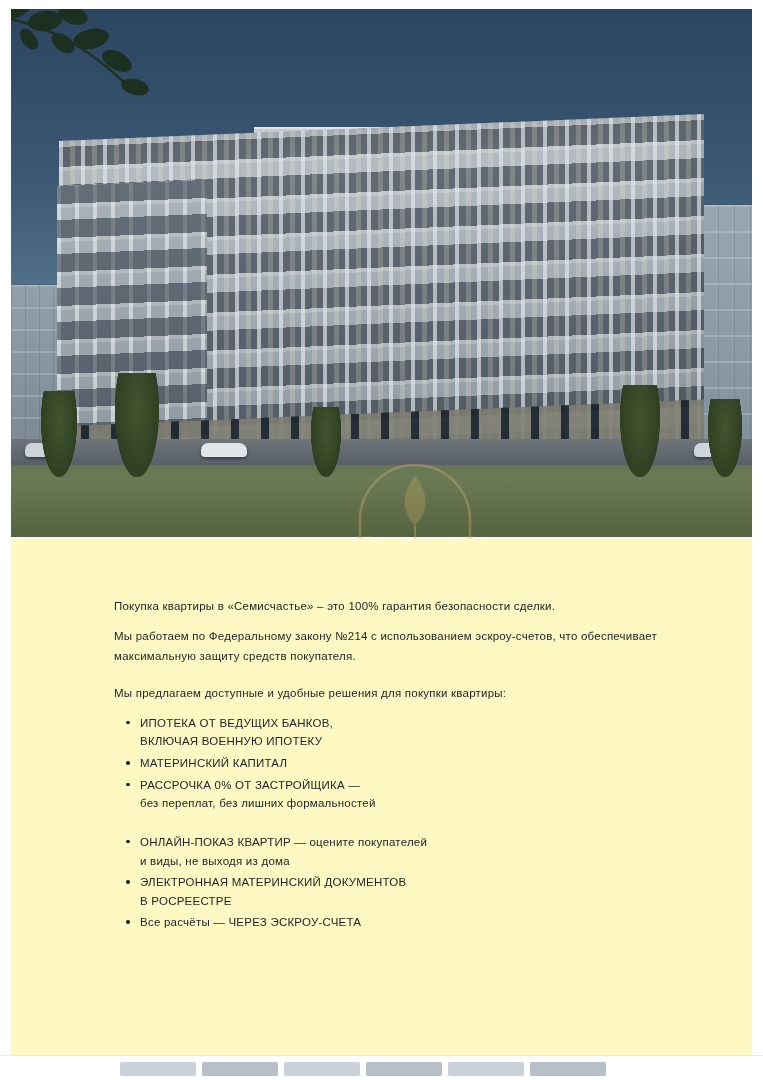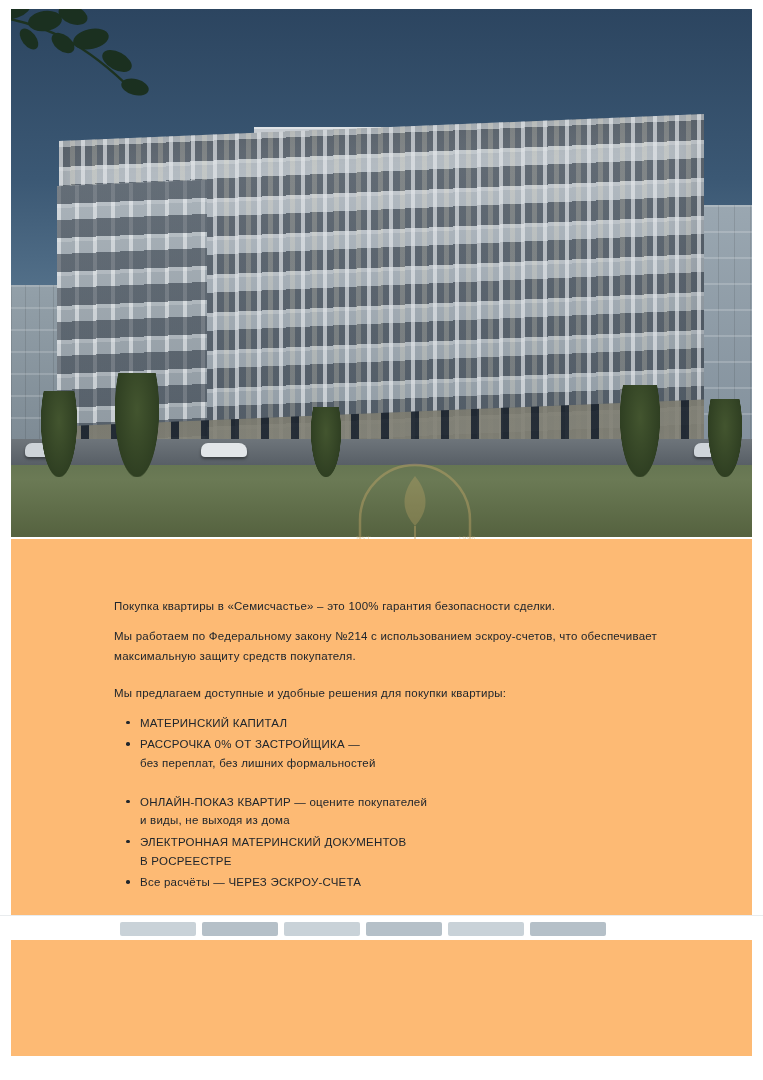--- a/index.html
+++ b/index.html
@@ -11,21 +11,21 @@
     width: 763px;
     height: 1080px;
     font-family: "Liberation Sans", sans-serif;
     overflow: hidden;
     position: relative;
   }
 
   .page {
     position: relative;
     width: 763px;
-    height: 940px;
+    height: 1080px;
     background: #ffffff;
   }
 
   
   .hero {
     position: absolute;
     left: 11px;
     top: 9px;
     width: 741px;
     height: 528px;
@@ -242,21 +242,21 @@
     font-family: "Liberation Serif", serif;
   }
 
   
   .card {
     position: absolute;
     left: 11px;
     top: 539px;
     width: 741px;
     height: 517px;
-    background: #fdba74;
+    background: #fef9c3;
   }
   .card-inner {
     position: absolute;
     left: 103px;
     top: 58px;
     width: 560px;
   }
 
   .para {
     font-size: 11.5px;
@@ -399,20 +399,24 @@
 
   <div class="card">
     <div class="card-inner">
 
       <p class="para tight">Покупка квартиры в «Семисчастье» –  это 100% гарантия безопасности сделки.</p>
       <p class="para">Мы работаем по Федеральному закону №214 с использованием эскроу-счетов, что обеспечивает максимальную защиту средств покупателя.</p>
 
       <p class="lead">Мы предлагаем доступные и удобные решения для покупки квартиры:</p>
       <ul class="bullets">
         <li>
+          <span>ИПОТЕКА ОТ ВЕДУЩИХ БАНКОВ,</span>
+          <span class="sub">ВКЛЮЧАЯ ВОЕННУЮ ИПОТЕКУ</span>
+        </li>
+        <li>
           <span>МАТЕРИНСКИЙ КАПИТАЛ</span>
         </li>
         <li>
           <span>РАССРОЧКА 0% ОТ ЗАСТРОЙЩИКА —</span>
           <span class="sub">без переплат, без лишних формальностей</span>
         </li>
       </ul>
 
       <ul class="bullets">
         <li>

